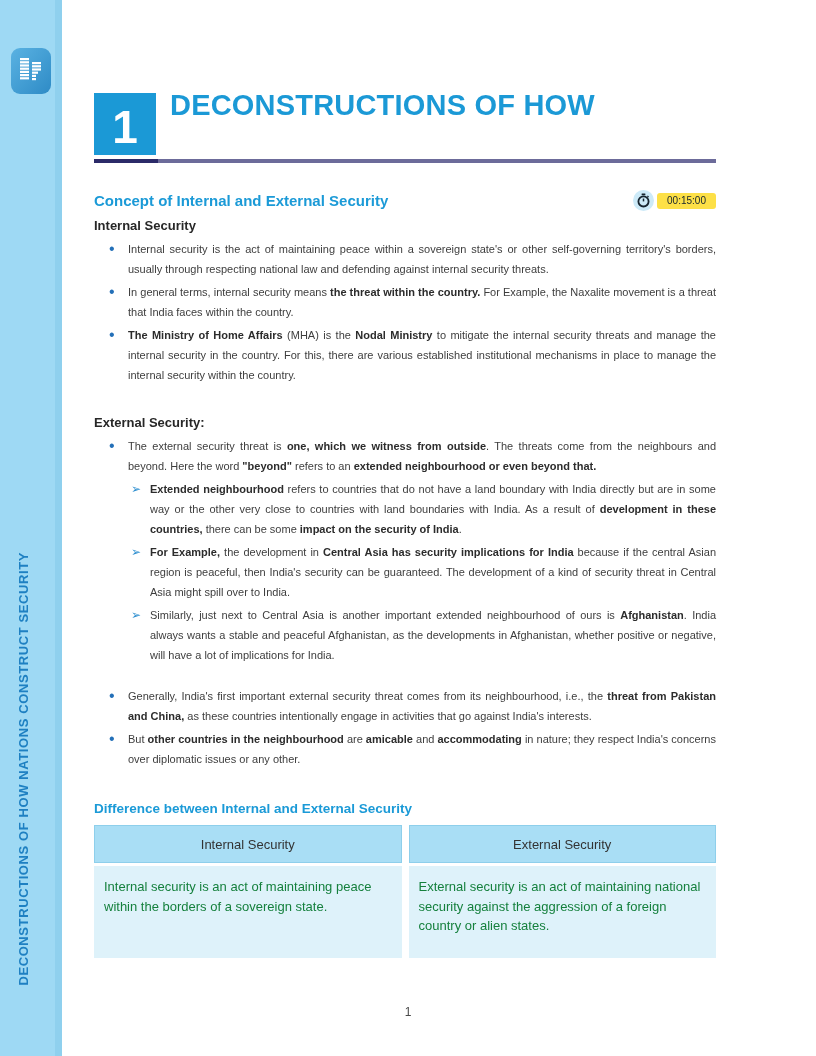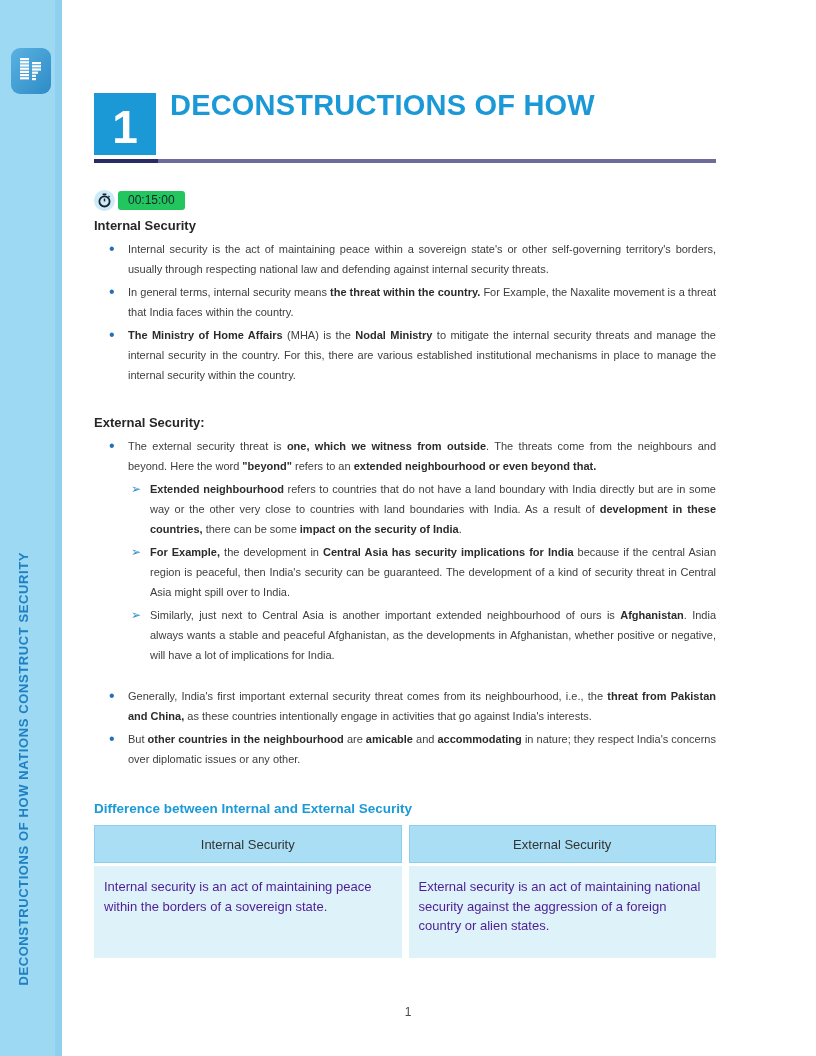--- a/index.html
+++ b/index.html
@@ -19,38 +19,38 @@
   .chnum { width:62px; height:62px; background:#1b99d6; color:#fff; font-weight:bold; font-size:46px;
            display:flex; align-items:center; justify-content:center; padding-top:5px; box-sizing:border-box; }
   .chtitle { margin:-4px 0 11px 14px; color:#1b99d6; font-size:29px; line-height:32px; font-weight:bold; letter-spacing:0.2px; }
   .rule { height:4px; margin-top:4px; background:linear-gradient(to right,#2b2a68 0 64px,#6c6b9a 64px); }
 
   .secrow { margin-top:27px; display:flex; justify-content:space-between; align-items:center; }
   .sechead { margin:0; font-size:15px; color:#1b9ad7; font-weight:bold; }
   .timer { display:flex; align-items:center; gap:3px; }
   .timer-iconwrap { width:21px; height:21px; border-radius:50%; background:#cdeaf8;
                     display:flex; align-items:center; justify-content:center; }
-  .timer-pill { background:#22c55e; border-radius:3px; padding:2px 10px 3px; font-size:12px; color:#16242e; }
+  .timer-pill { background:#fde047; border-radius:3px; padding:2px 10px 3px; font-size:10px; color:#16242e; }
 
   .sub { margin:7px 0 6px; font-size:13px; font-weight:bold; color:#272727; }
   .li { display:flex; margin-bottom:3px; }
   .mk { flex:0 0 34px; box-sizing:border-box; padding-left:15px; }
   .mk.dot::before { content:"•"; color:#2470b8; font-size:16px; line-height:20px; }
   .arrow .mk { flex:0 0 56px; padding-left:37px; }
   .mk.arr::before { content:"➢"; color:#2e8fd0; font-size:12px; line-height:20px; }
   .ptext { flex:1; text-align:justify; font-size:11px; line-height:20px; color:#3d3d3d; }
   .ptext .bb { font-weight:bold; color:#2c2c2c; }
   .gap1 { height:20px; } .gap2 { height:18px; }
 
   .diffh { margin:32px 0 9px; font-size:13.5px; color:#1b9ad7; font-weight:bold; }
   .dtable { display:grid; grid-template-columns:1fr 1fr; column-gap:7px; row-gap:3px; }
   .th { background:#a9def5; border:1px solid #8ecfeb; height:36px; display:flex; align-items:center;
         justify-content:center; font-size:13px; color:#333; }
   .td { background:#def2fa; box-sizing:border-box; min-height:92px; padding:11px 14px 12px 10px;
-        font-size:13px; line-height:19.5px; color:#4c1d95; }
+        font-size:13px; line-height:19.5px; color:#15803d; }
 
   .pagenum { position:absolute; left:0; right:0; top:1005px; text-align:center; font-size:12px; color:#4a4a4a; }
 </style>
 </head>
 <body>
 
 <div class="page">
 
   <aside class="sidebar">
     <div class="logo">
@@ -84,20 +84,21 @@
 
   <main class="content">
 
     <header class="chapter">
       <div class="chnum">1</div>
       <h1 class="chtitle"><span>DECONSTRUCTIONS OF HOW</span><br></h1>
     </header>
     <div class="rule"></div>
 
     <div class="secrow">
+      <h2 class="sechead">Concept of Internal and External Security</h2>
       <div class="timer">
         <span class="timer-iconwrap">
           <svg viewBox="0 0 20 20" width="15" height="15">
             <rect x="7.5" y="0.5" width="5" height="2.6" rx="0.5" fill="#16242e"></rect>
             <line x1="15.2" y1="3.8" x2="16.8" y2="5.4" stroke="#16242e" stroke-width="1.6"></line>
             <circle cx="10" cy="11.2" r="6.8" fill="none" stroke="#16242e" stroke-width="2.4"></circle>
             <line x1="10" y1="11.2" x2="10" y2="7.4" stroke="#16242e" stroke-width="2"></line>
           </svg>
         </span>
         <span class="timer-pill">00:15:00</span>

